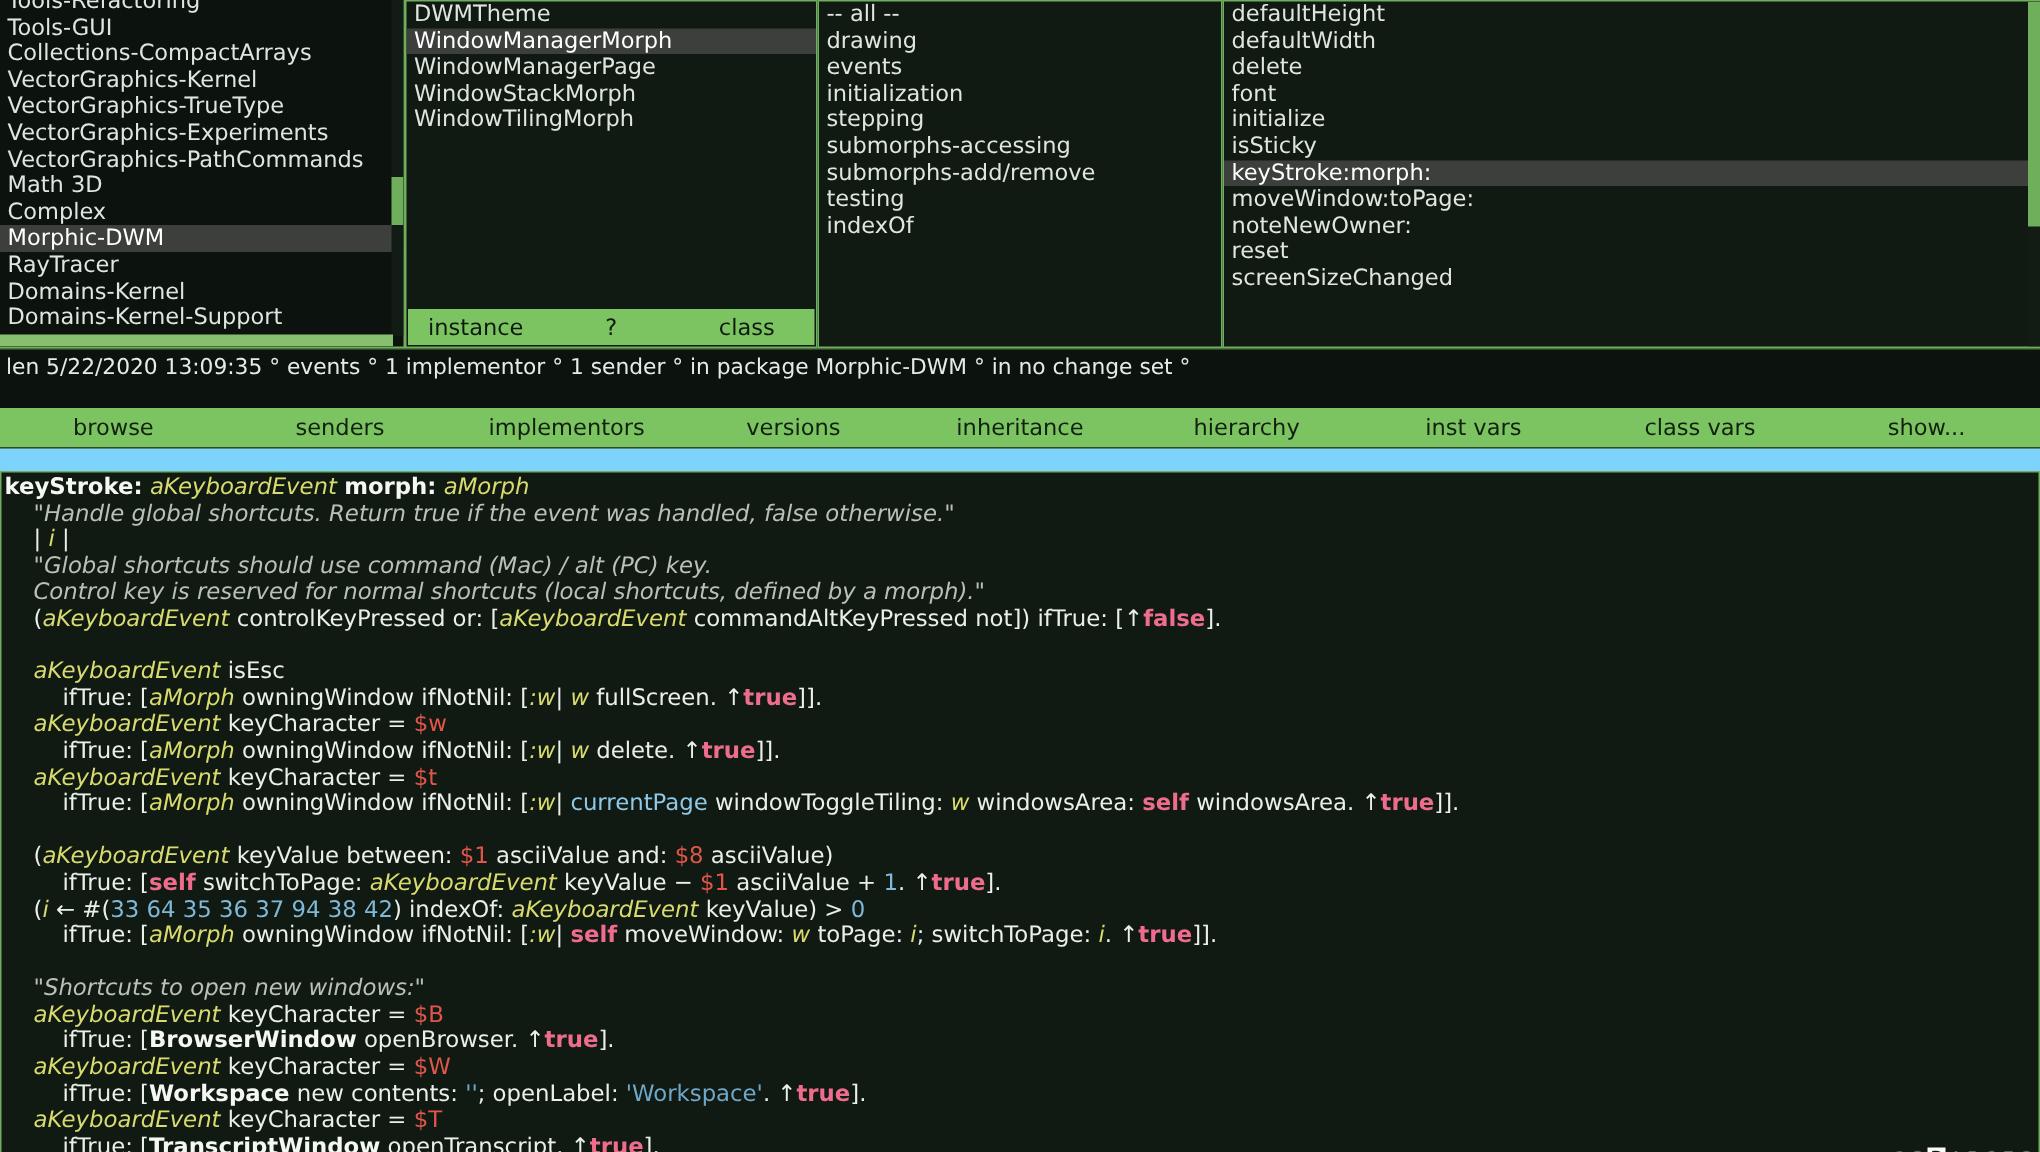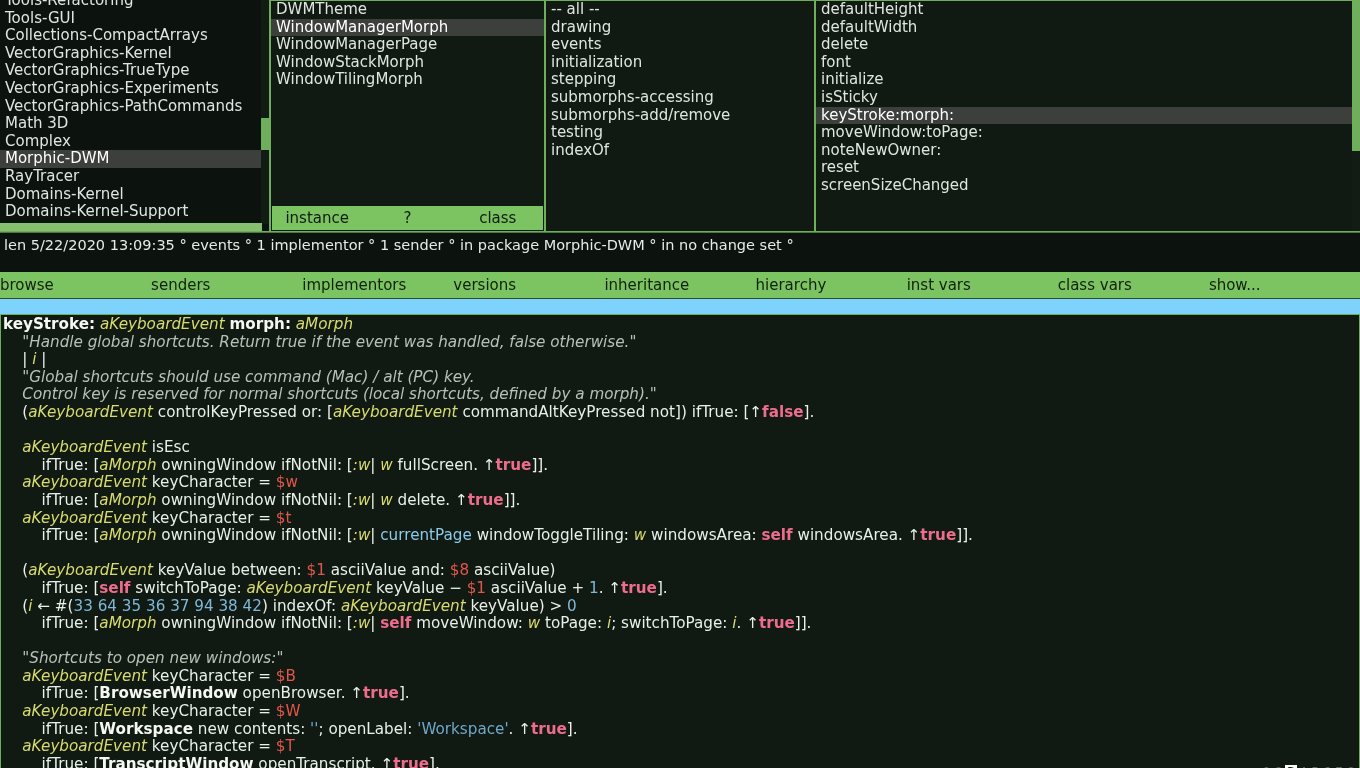--- a/index.html
+++ b/index.html
@@ -117,21 +117,21 @@
     position: absolute;
     left: 0; top: 272px;
     width: 1360px; height: 27px;
     background: #7cc462;
     display: flex;
     align-items: center;
     border-bottom: 1px solid #2e4a27;
   }
   .buttonbar .bbtn {
     flex: 1;
-    text-align: left;
+    text-align: center;
     font-size: 15px;
     color: #12200f;
     line-height: 27px;
     cursor: pointer;
     white-space: nowrap;
   }
 
   
   .codepane {
     position: absolute;

